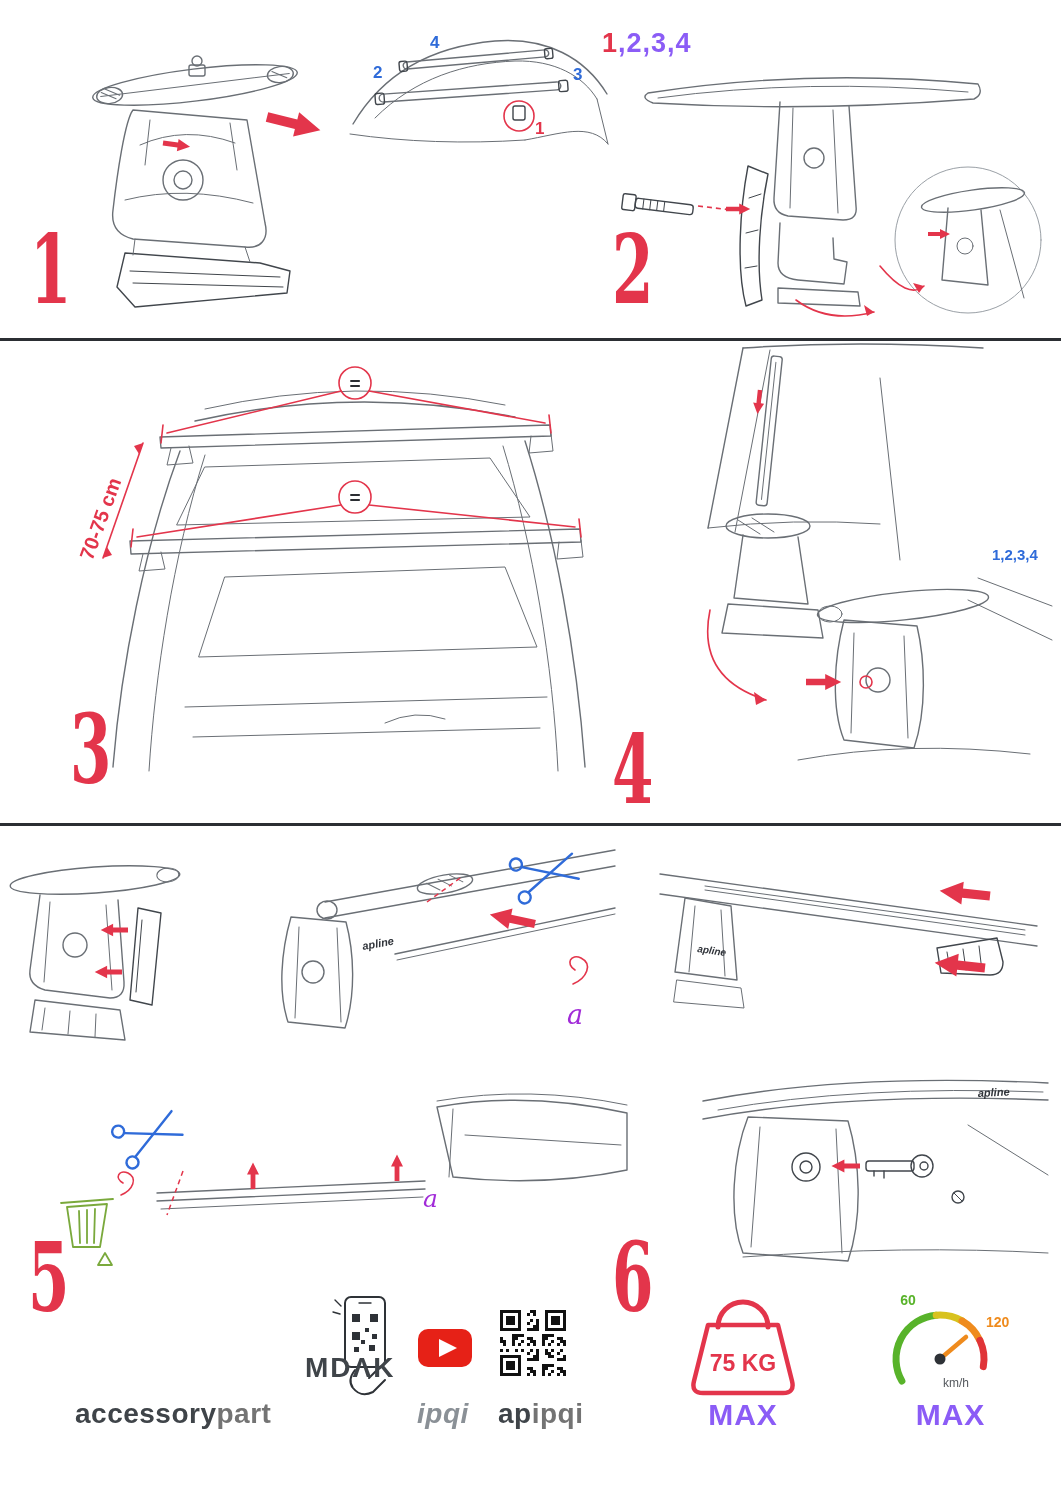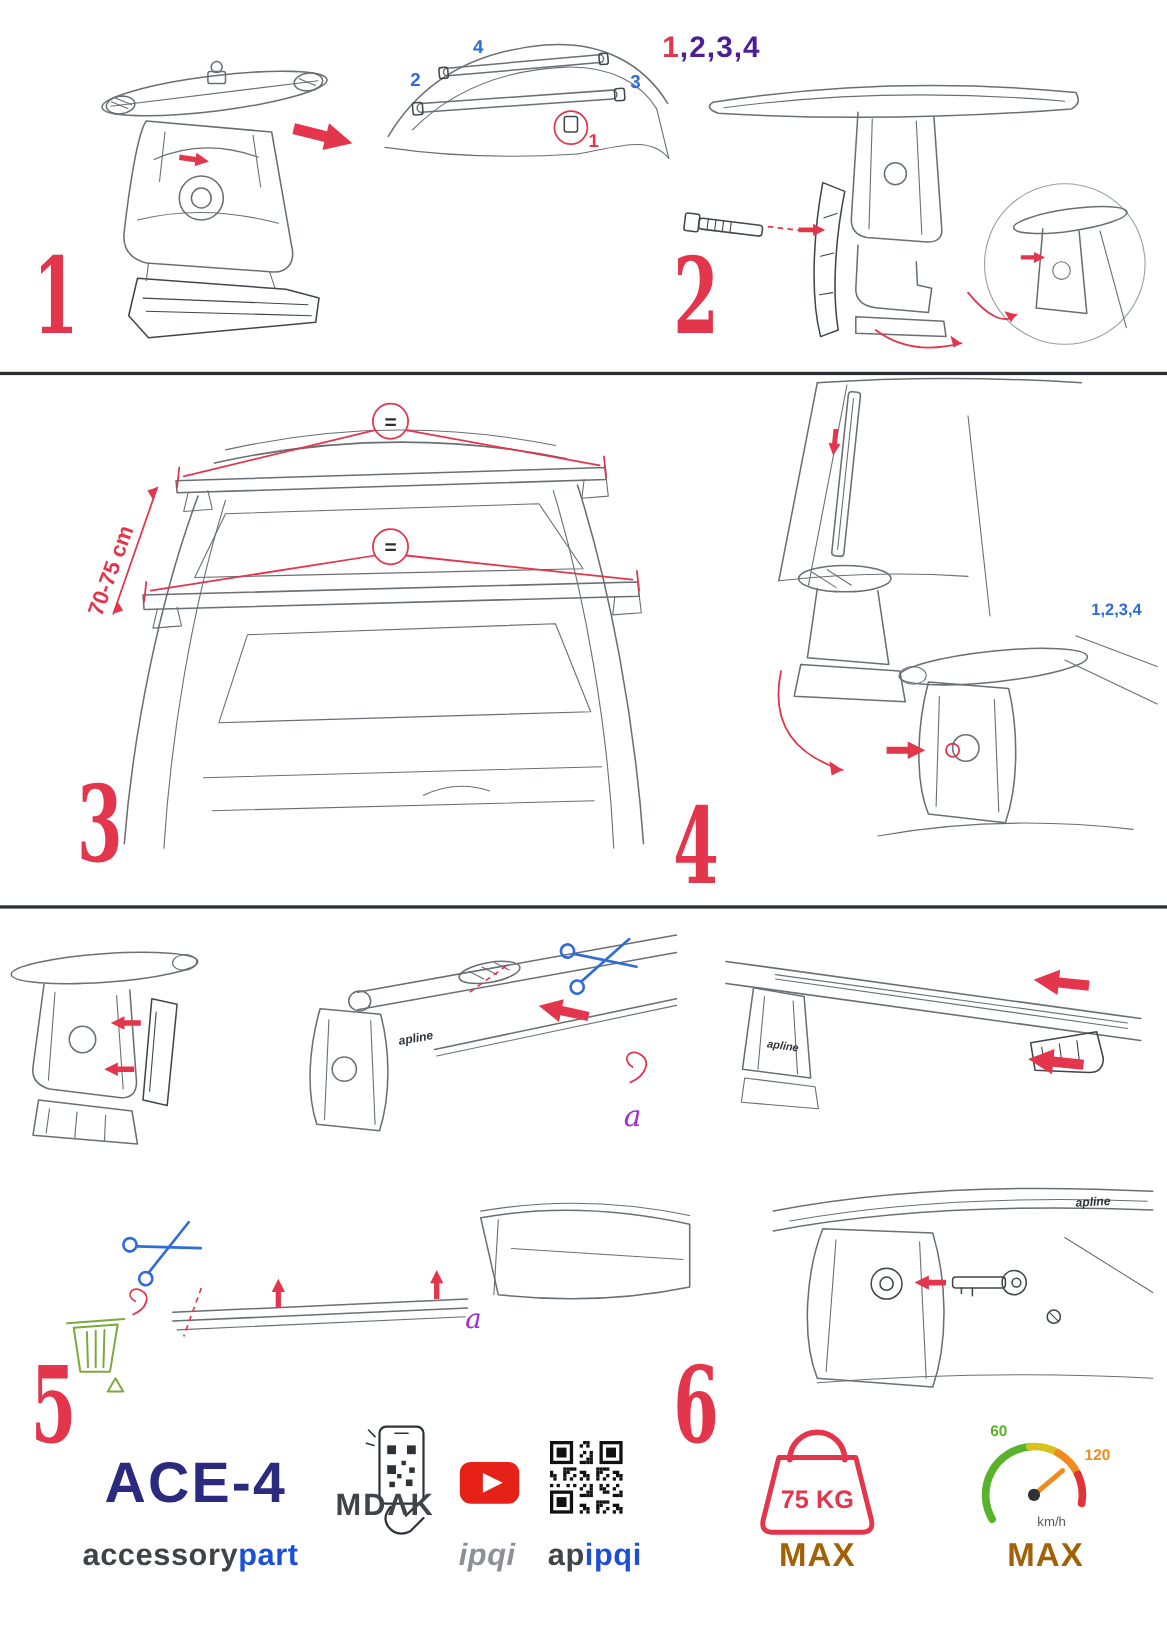--- a/index.html
+++ b/index.html
@@ -5,27 +5,27 @@
   html,body{margin:0;padding:0;background:#ffffff;}
   #sheet{position:relative;width:1061px;height:1500px;background:#fff;
          font-family:"Liberation Sans",sans-serif;overflow:hidden;}
   .abs{position:absolute;}
   svg.abs{overflow:visible;}
   .divider{position:absolute;left:0;width:1061px;height:3px;background:#2b2e33;}
   .step-num{position:absolute;color:#e3354b;font-family:"DejaVu Serif",serif;
             font-weight:700;font-size:96px;line-height:1;
             transform:scaleX(.62);transform-origin:left top;}
   .seq{position:absolute;font-size:27px;font-weight:700;letter-spacing:1px;}
-  .blue{color:#4c1d95;} .red{color:#e3354b;}
+  .blue{color:#8b5cf6;} .red{color:#e3354b;}
   .seq-small{position:absolute;font-size:15px;font-weight:700;color:#2f6bd9;}
   .brand{position:absolute;font-size:28px;font-weight:700;letter-spacing:.5px;color:#3f4449;}
-  .brand .suffix{color:#1d4ed8;}
+  .brand .suffix{color:#737373;}
   .brand-light{color:#8a9096;font-weight:700;font-style:italic;}
   .product{position:absolute;font-size:52px;font-weight:600;color:#2a2a7e;letter-spacing:2px;}
-  .max-label{position:absolute;font-size:30px;font-weight:700;color:#a16207;text-align:center;letter-spacing:1px;}
+  .max-label{position:absolute;font-size:30px;font-weight:700;color:#8b5cf6;text-align:center;letter-spacing:1px;}
   .lineart{stroke:#6a6f75;stroke-width:1.4;fill:none;stroke-linecap:round;stroke-linejoin:round;}
   .dark{stroke:#41464c;}
   .thin{stroke-width:1;}
   .redln{stroke:#e3354b;stroke-width:1.6;fill:none;stroke-linecap:round;}
   .bluescis{stroke:#2f6bd9;stroke-width:2.4;fill:none;stroke-linecap:round;}
   .greenln{stroke:#7aa93c;stroke-width:1.8;fill:none;stroke-linecap:round;stroke-linejoin:round;}
 </style>
 </head>
 <body>
 
@@ -386,21 +386,20 @@
         <line x1="306" y1="138" x2="314" y2="146" class="thin"></line>
       </g>
       <path d="M95,202 Q260,190 400,198" class="thin"></path>
       <path d="M320,70 L400,120" class="thin"></path>
     </g>
     <text x="0" y="0" transform="translate(330,42) rotate(-3)" font-size="11" font-style="italic" font-weight="bold" fill="#30343a" font-family="Liberation Sans, sans-serif">apline</text>
     <use href="#arr" transform="translate(212,111) rotate(180) scale(0.65)" fill="#e3354b"></use>
   </svg>
   <div class="step-num" style="left:612px;top:1230px">6</div>
 
-  <div class="product" style="left:95px;top:1318px">ACE-4</div>
 
   <svg class="abs" style="left:325px;top:1292px" width="80" height="108" viewBox="0 0 80 108">
     <g stroke="#2e3237" fill="none" stroke-width="2" stroke-linecap="round" stroke-linejoin="round">
       <rect x="20" y="5" width="40" height="70" rx="6"></rect>
       <line x1="34" y1="11" x2="46" y2="11" stroke-width="1.4"></line>
       <line x1="10" y1="8" x2="16" y2="14" stroke-width="1.4"></line>
       <line x1="8" y1="20" x2="15" y2="22" stroke-width="1.4"></line>
       <path d="M30,78 q-8,10 -2,18 q8,10 20,4 l12,-12"></path>
       <path d="M44,86 l8,-8"></path>
     </g>

